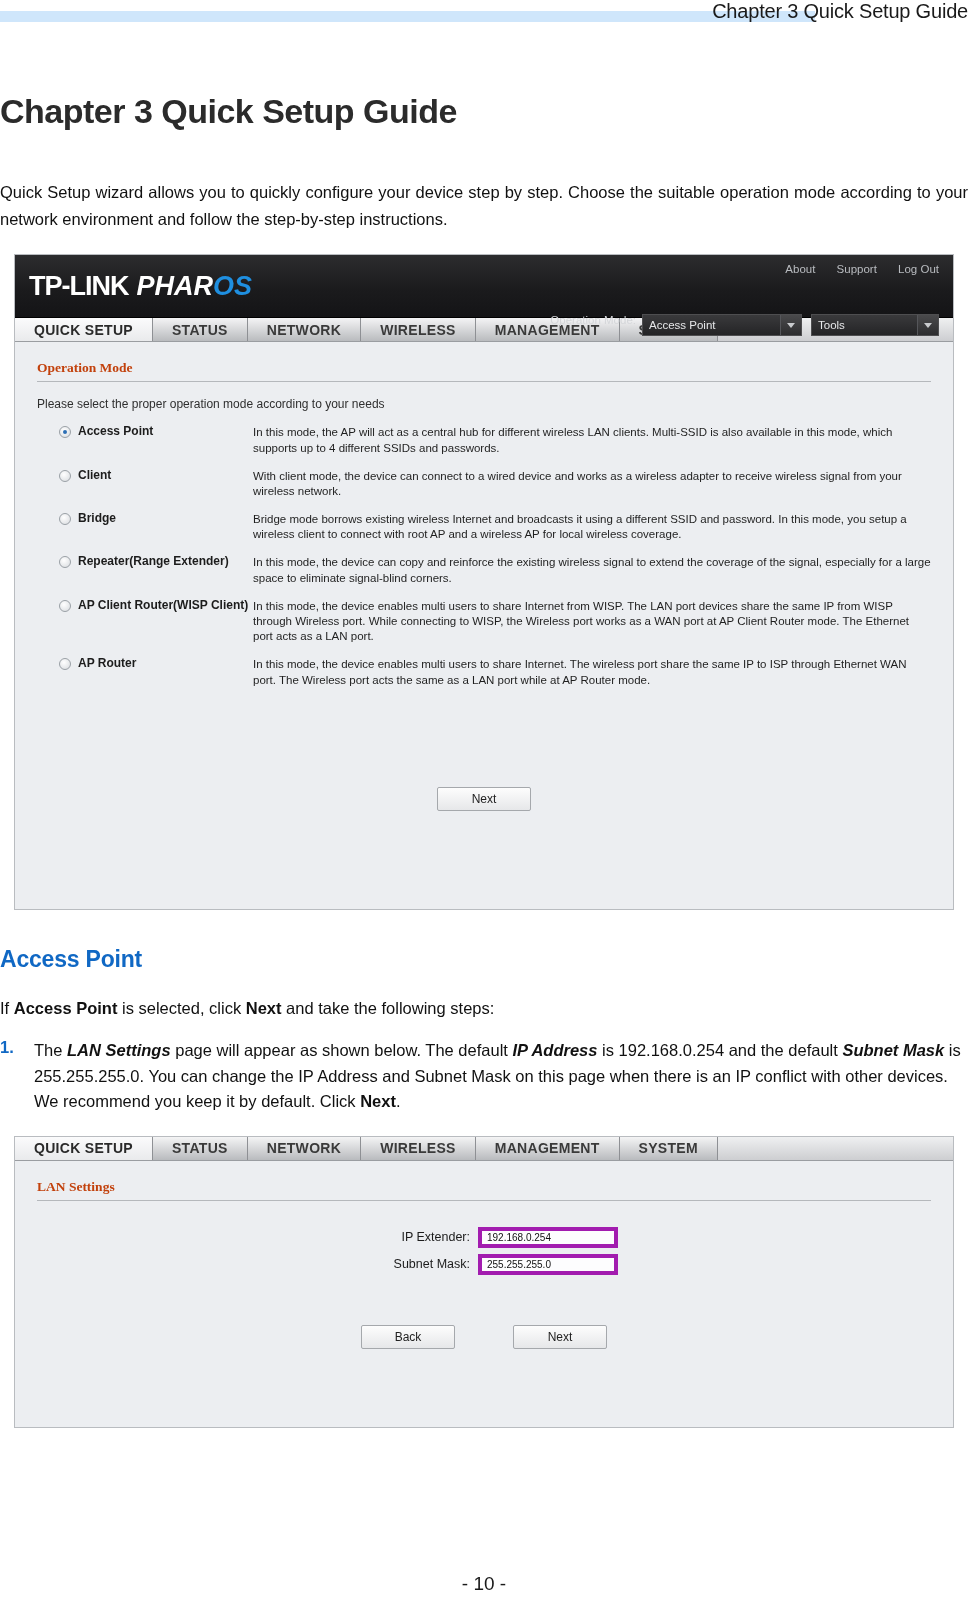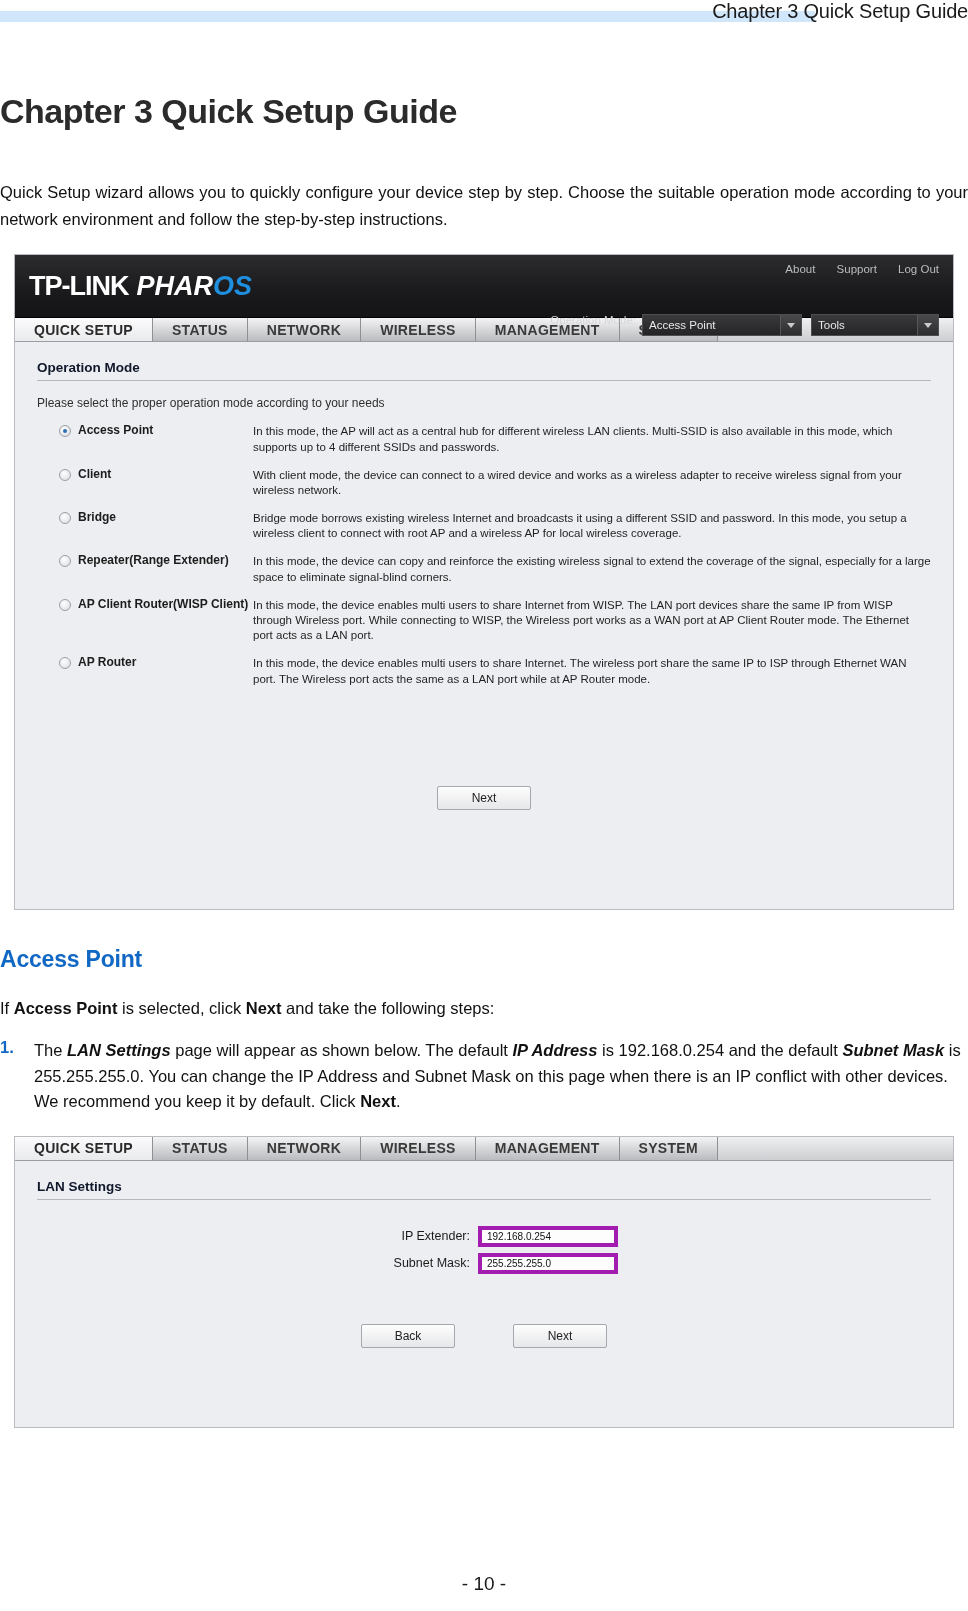--- a/index.html
+++ b/index.html
@@ -172,22 +172,22 @@
   }
 
   
   .panel {
     padding: 18px 22px 0 22px;
     background: #eceef1;
   }
   .panel-title {
     font-size: 13.5px;
     font-weight: bold;
-    color: #0f172a;
-    font-family: Liberation Sans, sans-serif;
+    color: #c2410c;
+    font-family: Liberation Serif, serif;
     padding-bottom: 5px;
   }
   .panel-rule {
     height: 1px;
     background: #b5b8bc;
     margin-bottom: 15px;
   }
   .panel-hint {
     font-size: 12px;
     color: #2f2f2f;

